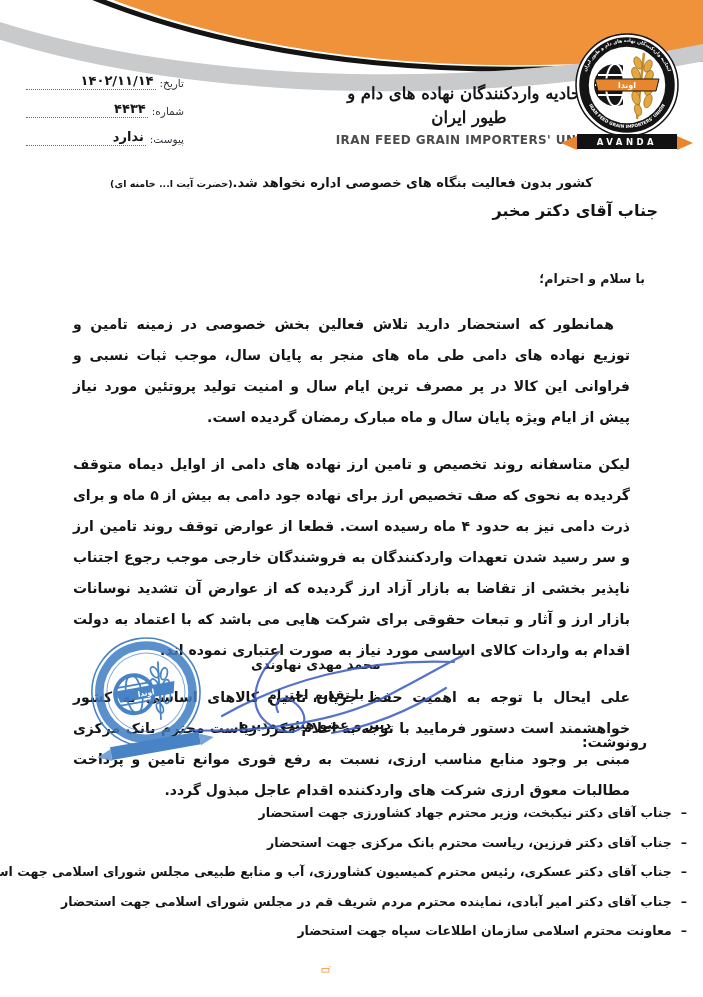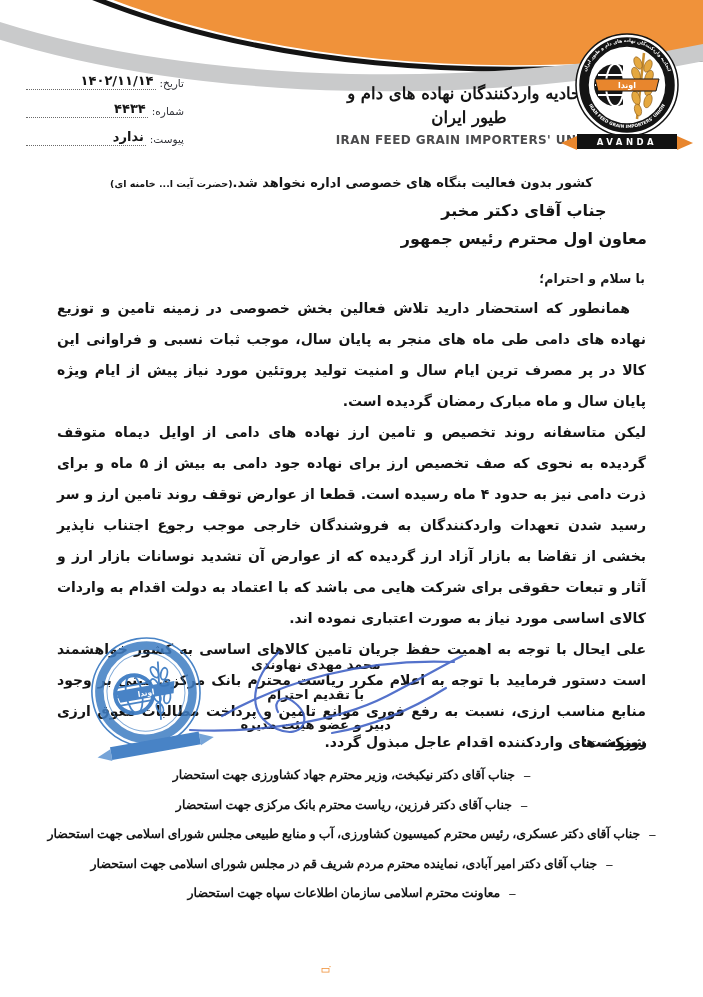--- a/index.html
+++ b/index.html
@@ -28,38 +28,38 @@
   .meta-row{display:flex;align-items:flex-end;gap:4px;margin-bottom:8px;}
   .meta-label{font-size:10.5px;color:#33343a;white-space:nowrap;padding-bottom:1px;}
   .meta-line{flex:1;border-bottom:1.5px dotted #6a6a6a;text-align:right;}
   .meta-value{font-weight:bold;font-size:13px;direction:ltr;display:inline-block;padding:0 2px 1px 2px;}
 
   
   .slogan{top:152px;left:0;right:0;text-align:center;font-weight:bold;font-size:13px;z-index:3;margin-top:23px;}
   .slogan-attr{font-size:9.5px;font-weight:bold;}
 
   
-  .recipient{top:197px;right:56px;text-align:center;font-weight:bold;font-size:16px;line-height:28px;z-index:3;}
+  .recipient{top:197px;right:45px;text-align:center;font-weight:bold;font-size:16px;line-height:28px;z-index:3;}
 
   .salutation{top:271px;right:58px;font-weight:bold;font-size:12.5px;z-index:3;margin-left:22px;}
 
   
   .body-text{top:293px;right:57px;left:57px;text-align:justify;font-weight:bold;
     font-size:14px;line-height:31px;z-index:3;}
-  .body-text p{margin:0;}
+  .body-text p{margin:16px;}
   .body-text p.indent{text-indent:16px;}
 
   
   .stamp{top:630px;left:72px;z-index:3;opacity:.95;}
   .scribble{top:636px;left:182px;z-index:5;}
   .sign-block{top:650px;right:312px;text-align:center;font-weight:bold;font-size:13px;line-height:30px;z-index:4;}
 
   
   .cc-heading{top:734px;right:56px;font-weight:bold;font-size:14px;z-index:3;padding-left:48px;}
-  .cc-list{top:761px;left:16px;right:16px;text-align:center;z-index:3;font-family:Liberation Serif, serif;}
+  .cc-list{top:798px;left:16px;right:16px;text-align:right;z-index:3;}
   .cc-item{font-weight:bold;font-size:12.5px;line-height:29.5px;white-space:nowrap;}
   .cc-bullet{display:inline-block;margin-left:9px;font-weight:bold;}
 
   
   .footer-links{bottom:21px;left:14px;direction:ltr;text-align:left;color:#fff;z-index:3;}
   .footer-link-row{display:flex;align-items:center;gap:5px;font-weight:bold;font-size:12px;line-height:19px;}
   .footer-divider{bottom:22px;left:180px;width:2px;height:37px;background:#fff;z-index:3;}
   .footer-contact{bottom:21px;left:192px;width:296px;text-align:center;color:#fff;z-index:3;}
   .fc-row{display:flex;align-items:center;justify-content:center;gap:5px;font-weight:bold;font-size:10.5px;line-height:19px;white-space:nowrap;}
   .num{direction:ltr;unicode-bidi:embed;}
@@ -141,21 +141,20 @@
       <span class="meta-line"><span class="meta-value">ندارد</span></span>
     </div>
   </div>
 
   <div class="abs slogan">
     <span>کشور بدون فعالیت بنگاه های خصوصی اداره نخواهد شد.</span><span class="slogan-attr">(حضرت آیت ا... خامنه ای)</span>
   </div>
 
   <div class="abs recipient">
     <div>جناب آقای دکتر مخبر</div>
-    <div>معاون اول محترم رئیس جمهور</div>
   </div>
 
   <div class="abs salutation">با سلام و احترام؛</div>
 
   <div class="abs body-text">
     <p class="indent">همانطور که استحضار دارید تلاش فعالین بخش خصوصی در زمینه تامین و توزیع نهاده های دامی طی ماه های منجر به پایان سال، موجب ثبات نسبی و فراوانی این کالا در پر مصرف ترین ایام سال و امنیت تولید پروتئین مورد نیاز پیش از ایام ویژه پایان سال و ماه مبارک رمضان گردیده است.</p>
     <p>لیکن متاسفانه روند تخصیص و تامین ارز نهاده های دامی از اوایل دیماه متوقف گردیده به نحوی که صف تخصیص ارز برای نهاده جود دامی به بیش از ۵ ماه و برای ذرت دامی نیز به حدود ۴ ماه رسیده است. قطعا از عوارض توقف روند تامین ارز و سر رسید شدن تعهدات واردکنندگان به فروشندگان خارجی موجب رجوع اجتناب ناپذیر بخشی از تقاضا به بازار آزاد ارز گردیده که از عوارض آن تشدید نوسانات بازار ارز و آثار و تبعات حقوقی برای شرکت هایی می باشد که با اعتماد به دولت اقدام به واردات کالای اساسی مورد نیاز به صورت اعتباری نموده اند.</p>
     <p>علی ایحال با توجه به اهمیت حفظ جریان تامین کالاهای اساسی به کشور خواهشمند است دستور فرمایید با توجه به اعلام مکرر ریاست محترم بانک مرکزی مبنی بر وجود منابع مناسب ارزی، نسبت به رفع فوری موانع تامین و پرداخت مطالبات معوق ارزی شرکت های واردکننده اقدام عاجل مبذول گردد.</p>
   </div>
 

